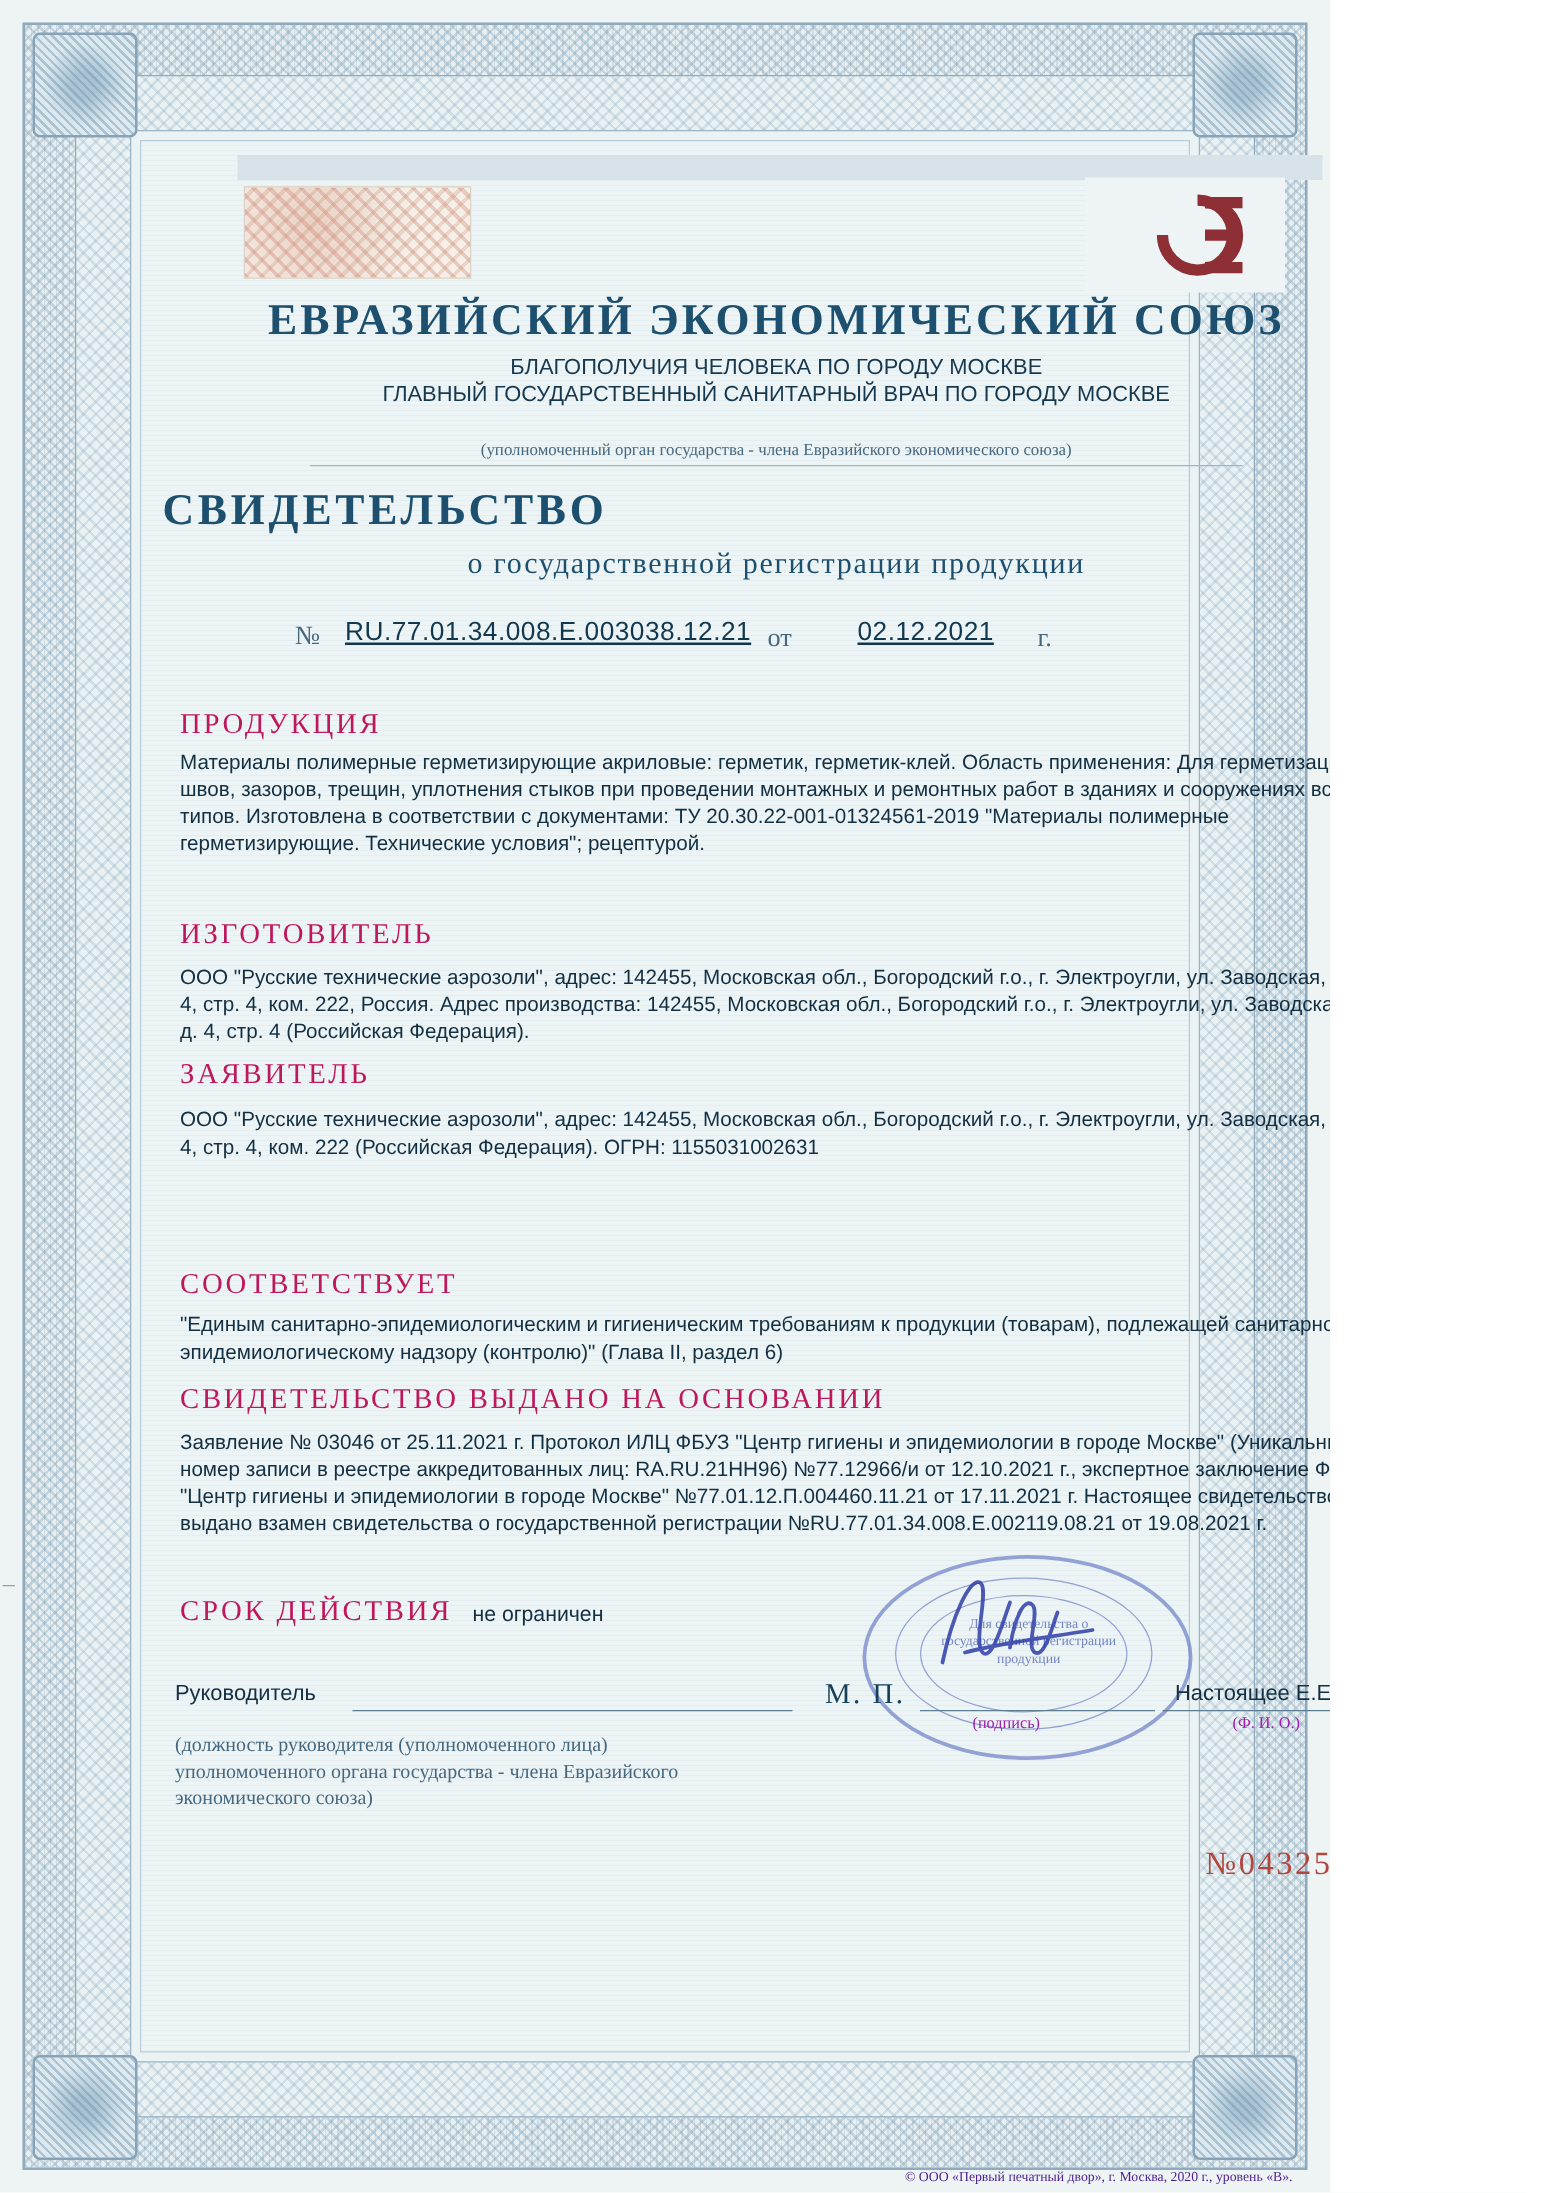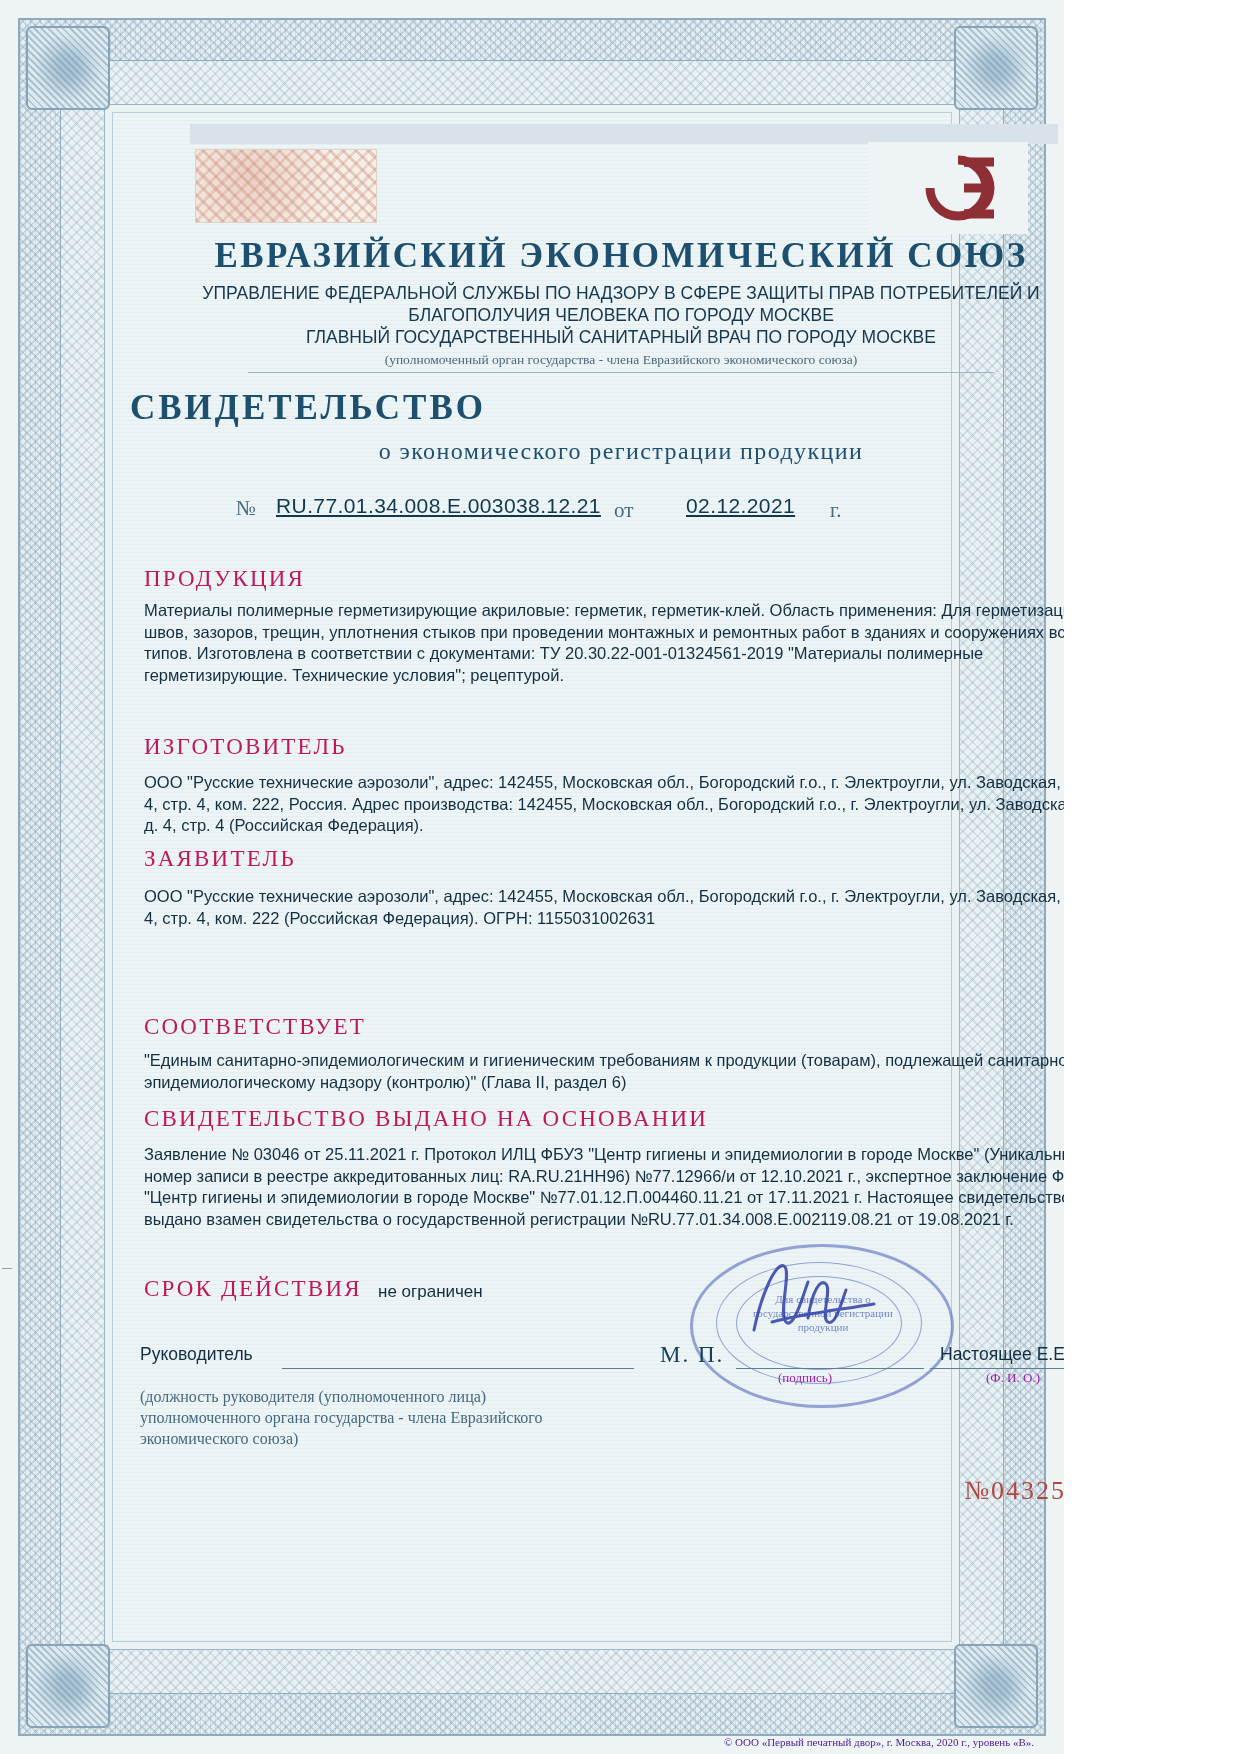--- a/index.html
+++ b/index.html
@@ -374,30 +374,29 @@
           <path d="M62 46 a28 28 0 1 0 28 -28"></path>
           <path d="M96 20 h30 M96 46 h24 M96 72 h30"></path>
           <path d="M96 20 a26 26 0 0 1 0 52"></path>
         </g>
       </svg>
     </div>
 
     <div class="org-title">ЕВРАЗИЙСКИЙ ЭКОНОМИЧЕСКИЙ СОЮЗ</div>
 
     <div class="org-lines">
-      <div>УПРАВЛЕНИЕ ФЕДЕРАЛЬНОЙ СЛУЖБЫ ПО НАДЗОРУ В СФЕРЕ ЗАЩИТЫ ПРАВ ПОТРЕБИТЕЛЕЙ И</div>
       <div>БЛАГОПОЛУЧИЯ ЧЕЛОВЕКА ПО ГОРОДУ МОСКВЕ</div>
       <div>ГЛАВНЫЙ ГОСУДАРСТВЕННЫЙ САНИТАРНЫЙ ВРАЧ ПО ГОРОДУ МОСКВЕ</div>
     </div>
 
     <div class="org-sub">(уполномоченный орган государства - члена Евразийского экономического союза)</div>
     <div class="rule"></div>
 
     <div class="doc-title">СВИДЕТЕЛЬСТВО</div>
-    <div class="doc-subtitle">о экономического регистрации продукции</div>
+    <div class="doc-subtitle">о государственной регистрации продукции</div>
 
     <div class="numline">
       <span class="lbl n-no">№</span>
       <span class="val n-num">RU.77.01.34.008.Е.003038.12.21</span>
       <span class="lbl n-ot">от</span>
       <span class="val n-date">02.12.2021</span>
       <span class="lbl n-g">г.</span>
     </div>
 
     <div class="section-title s-product">ПРОДУКЦИЯ</div>

